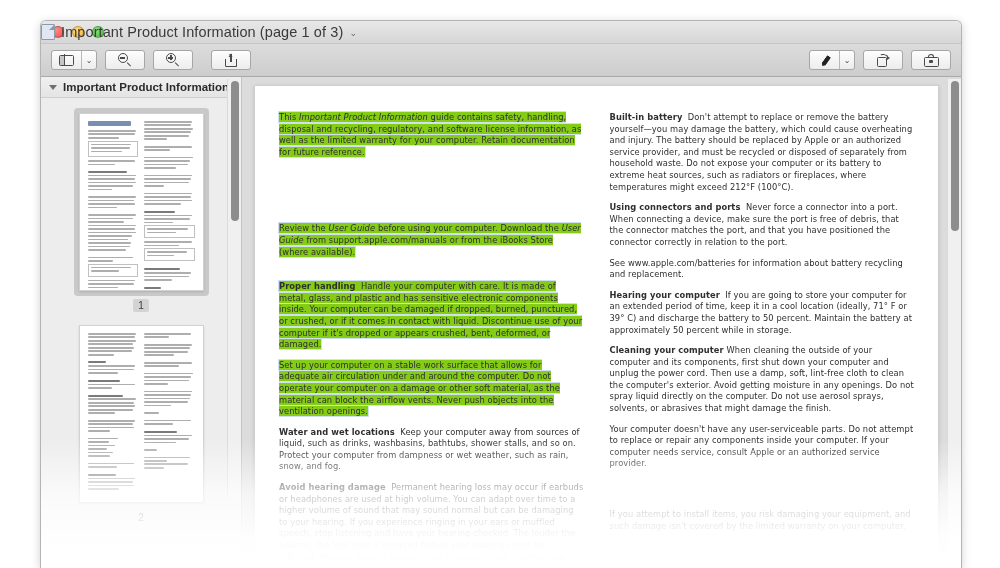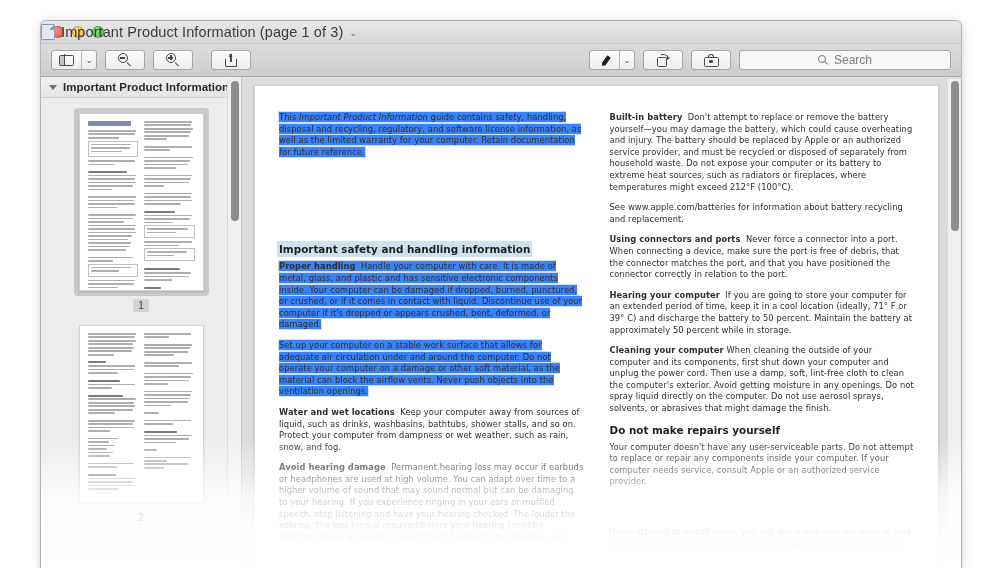--- a/index.html
+++ b/index.html
@@ -437,21 +437,21 @@
 
   .para {
     font-family: "DejaVu Sans", sans-serif;
     font-size: 8.3px;
     line-height: 11.6px;
     color: #2f2f2f;
     margin: 0 0 9px 0;
     letter-spacing: 0.01em;
   }
   .para .hl {
-    background: #3b82f6;
+    background: #84cc16;
     box-shadow: 0 0 0 1px #cfe0f0;
   }
   .para b { font-weight: bold; }
   .para i { font-style: italic; }
 
   h2.sec {
     font-family: "DejaVu Sans", sans-serif;
     font-size: 10.4px;
     font-weight: bold;
     color: #1e1e1e;
@@ -566,29 +566,20 @@
         </div>
 
         <div class="btn wide">
           <span class="icon-toolbox">
             <span class="case"></span>
               <span class="handle"></span>
               <span class="latch"></span>
           </span>
         </div>
 
-        <div class="search-field">
-          <span class="search-inner">
-            <span class="search-mag">
-              <span class="ring"></span>
-                <span class="handle"></span>
-            </span>
-            <span class="search-placeholder">Search</span>
-          </span>
-        </div>
       </div>
     </div>
 
     <div class="content">
 
       <div class="sidebar">
         <div class="sidebar-header">
           <span class="disclosure"></span>
           <span class="sidebar-title">Important Product Information</span>
         </div>
@@ -809,48 +800,47 @@
       <div class="viewer">
         <div class="page-sheet">
           <div class="page-cols">
 
             <div class="page-col">
 
               <p class="para"><span class="hl"><span>This </span><i>Important Product Information</i><span> guide contains safety, handling, disposal and recycling, regulatory, and software license information, as well as the limited warranty for your computer. Retain documentation for future reference.</span></span></p>
 
               <div class="spacer-lg"></div>
 
+              <p class="para"><span class="hl"><span>Review the </span><i>User Guide</i><span> before using your computer. Download the </span><i>User Guide</i><span> from support.apple.com/manuals or from the iBooks Store (where available).</span></span></p>
 
               <div class="spacer-sm"></div>
 
-              <h2 class="sec"><span class="hl">Important safety and handling information</span></h2>
 
               <p class="para"><span class="hl"><b>Proper handling</b>&nbsp; <span>Handle your computer with care. It is made of metal, glass, and plastic and has sensitive electronic components inside. Your computer can be damaged if dropped, burned, punctured, or crushed, or if it comes in contact with liquid. Discontinue use of your computer if it's dropped or appears crushed, bent, deformed, or damaged.</span></span></p>
 
               <p class="para"><span class="hl">Set up your computer on a stable work surface that allows for adequate air circulation under and around the computer. Do not operate your computer on a damage or other soft material, as the material can block the airflow vents. Never push objects into the ventilation openings.</span></p>
 
               <p class="para"><b>Water and wet locations</b>&nbsp; <span>Keep your computer away from sources of liquid, such as drinks, washbasins, bathtubs, shower stalls, and so on. Protect your computer from dampness or wet weather, such as rain, snow, and fog.</span></p>
 
               <p class="para"><b>Avoid hearing damage</b>&nbsp; <span>Permanent hearing loss may occur if earbuds or headphones are used at high volume. You can adapt over time to a higher volume of sound that may sound normal but can be damaging to your hearing. If you experience ringing in your ears or muffled speech, stop listening and have your hearing checked. The louder the volume, the less time is required before your hearing could be affected. Hearing experts suggest that to protect your hearing, you</span></p>
 
             </div>
 
             <div class="page-col">
 
               <p class="para"><b>Built-in battery</b>&nbsp; <span>Don't attempt to replace or remove the battery yourself—you may damage the battery, which could cause overheating and injury. The battery should be replaced by Apple or an authorized service provider, and must be recycled or disposed of separately from household waste. Do not expose your computer or its battery to extreme heat sources, such as radiators or fireplaces, where temperatures might exceed 212°F (100°C).</span></p>
 
+              <p class="para"><b>Using connectors and ports</b>&nbsp; <span>Never force a connector into a port. When connecting a device, make sure the port is free of debris, that the connector matches the port, and that you have positioned the connector correctly in relation to the port.</span></p>
+
               <p class="para"><span>See www.apple.com/batteries for information about battery recycling and replacement.</span></p>
 
-              <p class="para"><b>Using connectors and ports</b>&nbsp; <span>Never force a connector into a port. When connecting a device, make sure the port is free of debris, that the connector matches the port, and that you have positioned the connector correctly in relation to the port.</span></p>
-
               <p class="para"><b>Hearing your computer</b>&nbsp; <span>If you are going to store your computer for an extended period of time, keep it in a cool location (ideally, 71° F or 39° C) and discharge the battery to 50 percent. Maintain the battery at approximately 50 percent while in storage.</span></p>
 
               <p class="para"><b>Cleaning your computer</b> <span>When cleaning the outside of your computer and its components, first shut down your computer and unplug the power cord. Then use a damp, soft, lint-free cloth to clean the computer's exterior. Avoid getting moisture in any openings. Do not spray liquid directly on the computer. Do not use aerosol sprays, solvents, or abrasives that might damage the finish.</span></p>
 
-              <h2 class="sec">Do not make repairs yourself</h2>
 
               <p class="para">Your computer doesn't have any user-serviceable parts. Do not attempt to replace or repair any components inside your computer. If your computer needs service, consult Apple or an authorized service provider.</p>
 
               <div class="spacer-md"></div>
 
               <p class="para">If you attempt to install items, you risk damaging your equipment, and such damage isn't covered by the limited warranty on your computer.</p>
             </div>
           </div>
         </div>
 

